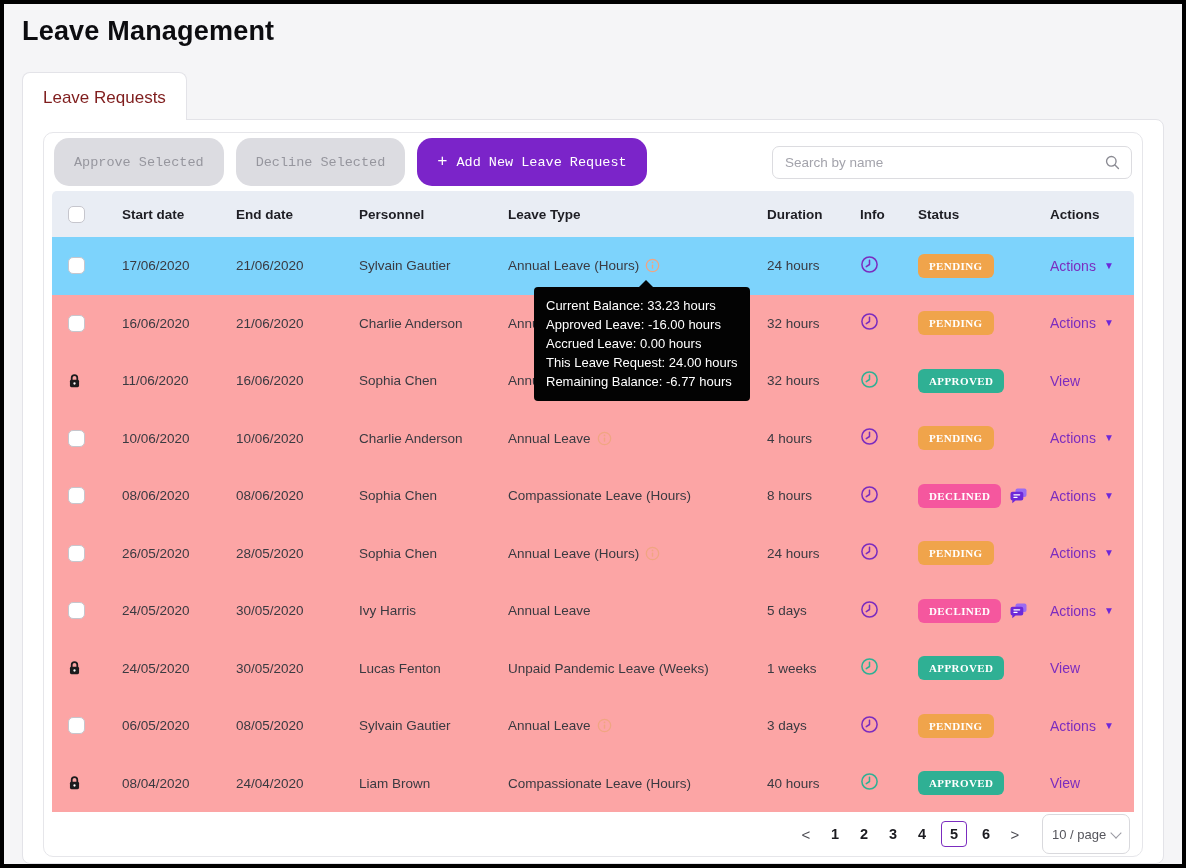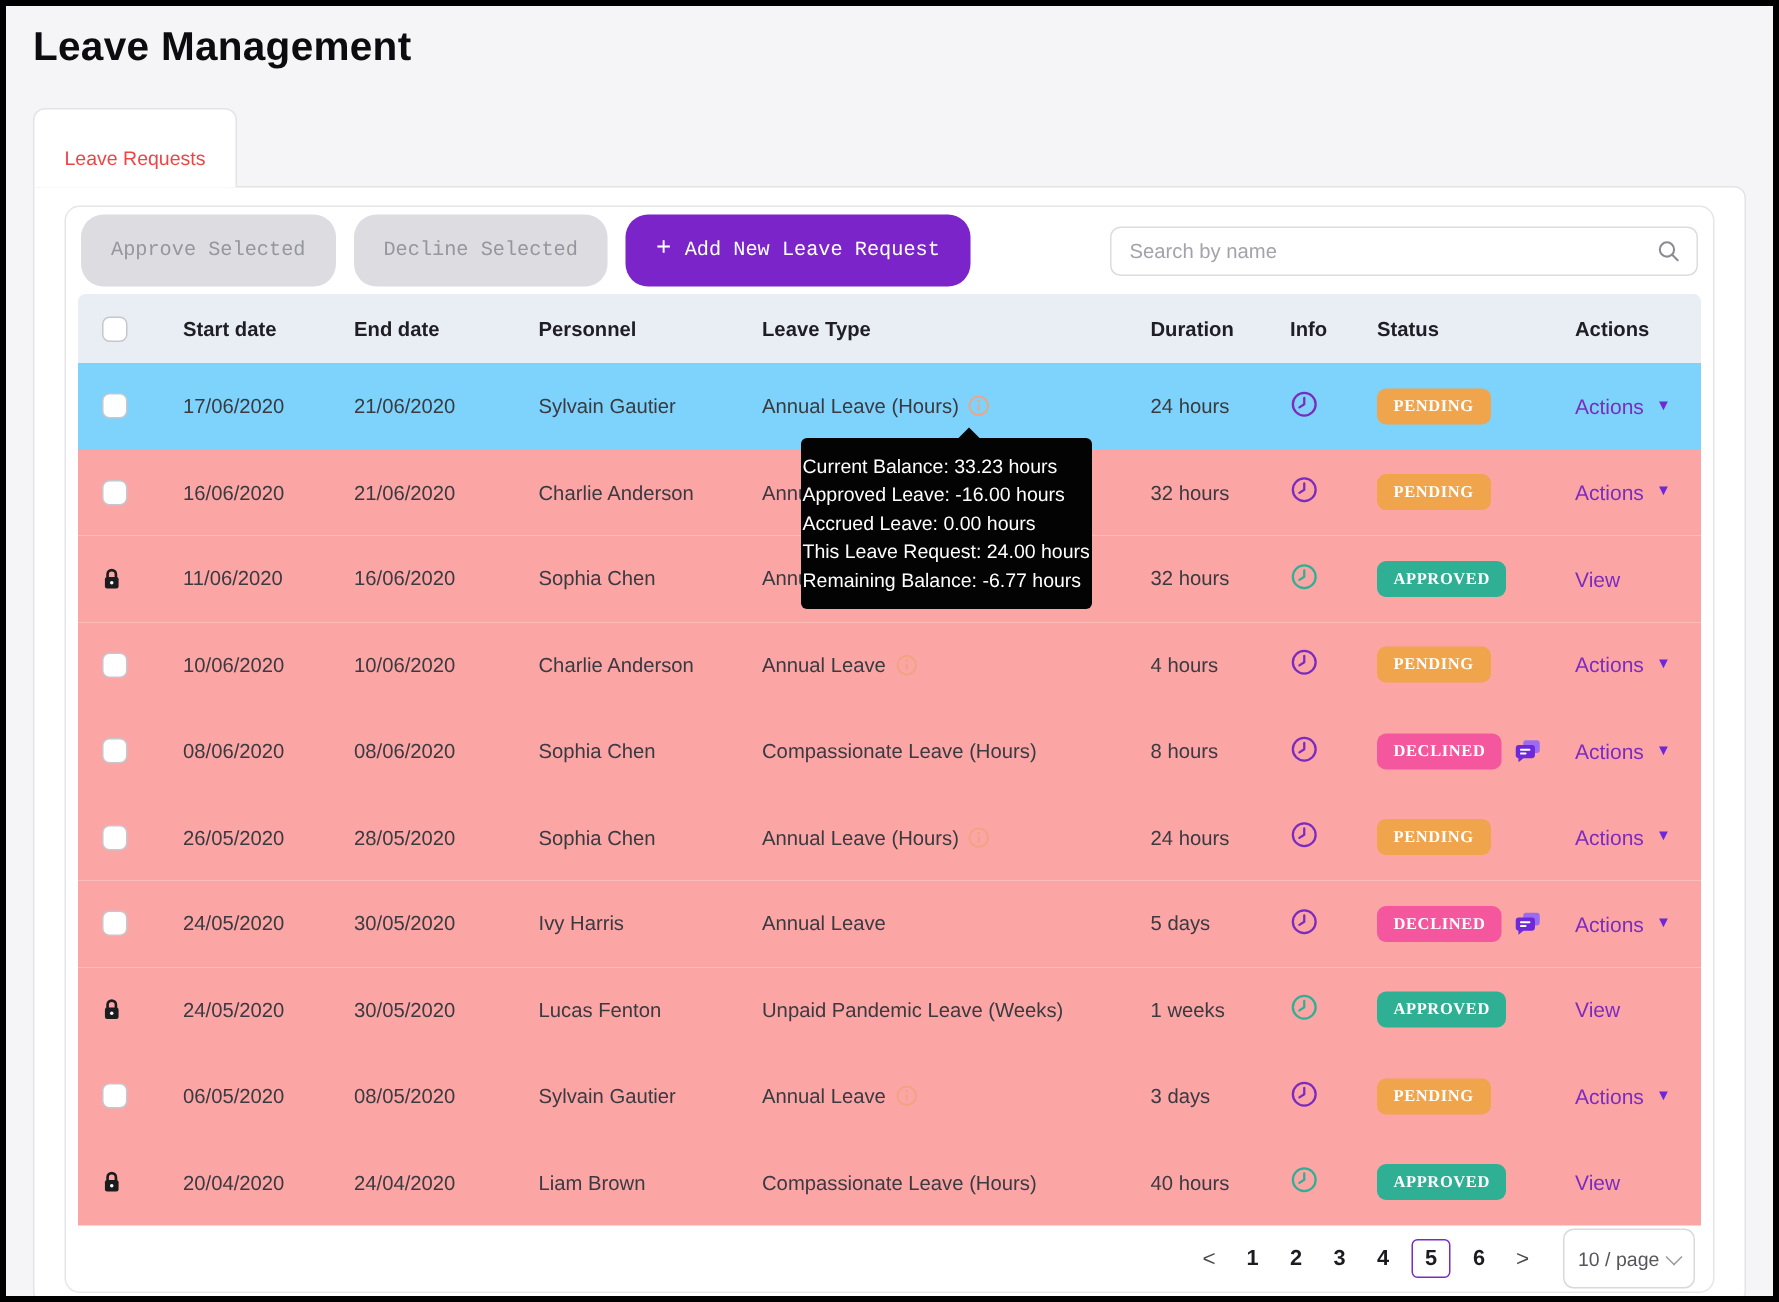--- a/index.html
+++ b/index.html
@@ -7,40 +7,40 @@
     width:1186px;height:868px;box-sizing:border-box;
     border:4px solid #000;background:#f5f5f7;overflow:hidden;
     font-family:"Liberation Sans",sans-serif;color:#3a3a41;position:relative;
   }
   .page{padding:0 18px}
   h1{font-size:27px;font-weight:800;letter-spacing:.2px;margin:12px 0 25px;color:#0c0c10}
   
   .tabbar{display:flex}
   .tab{
     background:#fff;border:1px solid #e3e3e8;border-bottom:none;
-    border-radius:8px 8px 0 0;padding:25px 20px 12px;font-size:13px;
-    color:#ef4444;position:relative;z-index:2;margin-bottom:-1px;cursor:pointer;
+    border-radius:8px 8px 0 0;padding:15px 20px 12px;font-size:17px;
+    color:#7f1d1d;position:relative;z-index:2;margin-bottom:-1px;cursor:pointer;
   }
   .panel{
     background:#fff;border:1px solid #e3e3e8;border-radius:0 8px 8px 8px;
     padding:12px 20px 6px;position:relative;z-index:1;
   }
   .card{
     background:#fff;border:1px solid #e6e6ea;border-radius:10px;position:relative;
   }
   
   .toolbar{display:flex;align-items:center;gap:12px;padding:14px 10px;height:30px}
   .btn{
     height:48px;border:none;border-radius:15px;font-size:13.5px;
     font-family:Liberation Mono, monospace;padding:0 20px;cursor:pointer;display:inline-flex;align-items:center;gap:9px;text-align:right;
   }
   .btn.gray{background:#dcdce1;color:#96969e}
   .btn.purple{background:#7b24c9;color:#fff}
   .btn .plus{font-size:17px;font-weight:400;line-height:1;margin-top:-1px}
-  .search{margin-left:auto;position:relative;width:392px}
+  .search{margin-left:auto;position:relative;width:360px}
   .search input{
     width:100%;height:33px;box-sizing:border-box;border:1px solid #dcdce0;border-radius:7px;
     padding:0 36px 0 12px;font-size:13.5px;font-family:inherit;color:#3a3a41;outline:none;
   }
   .search input::placeholder{color:#a3a3ab}
   .search .mag{position:absolute;right:11px;top:8px}
   
   .tablewrap{padding:0 8px}
   .thead,.trow{
     display:grid;align-items:center;
@@ -65,21 +65,21 @@
   }
   .status-pending  .badge{background:#f0a44b}
   .status-approved .badge{background:#2fb094}
   .status-declined .badge{background:#f5579e}
   .comment-btn{display:inline-flex;cursor:pointer;line-height:0}
   .actlink{color:#7b2cbf;font-size:14px;display:inline-flex;align-items:center;gap:8px;cursor:pointer;text-decoration:none}
   .caret{font-size:10px;color:#6d28d9;line-height:1}
   
   .tooltip{
     position:absolute;left:490px;top:154px;z-index:6;background:#030303;color:#fff;
-    border-radius:4px;padding:9px 1px 10px;font-size:13px;line-height:19px;white-space:nowrap;
+    border-radius:4px;padding:9px 12px 10px;font-size:13px;line-height:19px;white-space:nowrap;
   }
   .tooltip .arrow{
     position:absolute;top:-7px;left:105px;width:0;height:0;
     border-left:7px solid transparent;border-right:7px solid transparent;border-bottom:7px solid #030303;
   }
   
   .pagination{display:flex;align-items:center;justify-content:flex-end;gap:9px;padding:9px 12px 9px;height:26px}
   .pg{
     min-width:20px;height:26px;display:inline-flex;align-items:center;justify-content:center;
     font-size:14.5px;font-weight:700;color:#1b1b20;cursor:pointer;border-radius:4px;box-sizing:border-box;
@@ -491,21 +491,21 @@
 
         <div class="trow status-approved locked view-only">
           <div class="c-check">
 
             <svg class="lock-svg" width="13" height="16" viewBox="0 0 14 16">
               <path d="M4 7 V4.6 a3 3 0 0 1 6 0 V7" stroke="#1c1c1e" stroke-width="1.9" fill="none"></path>
               <rect x="2.1" y="6.6" width="9.8" height="8.2" rx="1.6" fill="#1c1c1e"></rect>
               <circle cx="7" cy="10.7" r="1.25" fill="#fff"></circle>
             </svg>
           </div>
-          <div class="start">20/04/2020</div>
+          <div class="start">08/04/2020</div>
           <div class="end">24/04/2020</div>
           <div class="personnel">Liam Brown</div>
           <div class="leavetype">
             <span class="lt-text">Compassionate Leave (Hours)</span>
 
           </div>
           <div class="duration">40 hours</div>
           <div>
             <span class="clock-btn">
               <svg width="19" height="19" viewBox="0 0 20 20">

